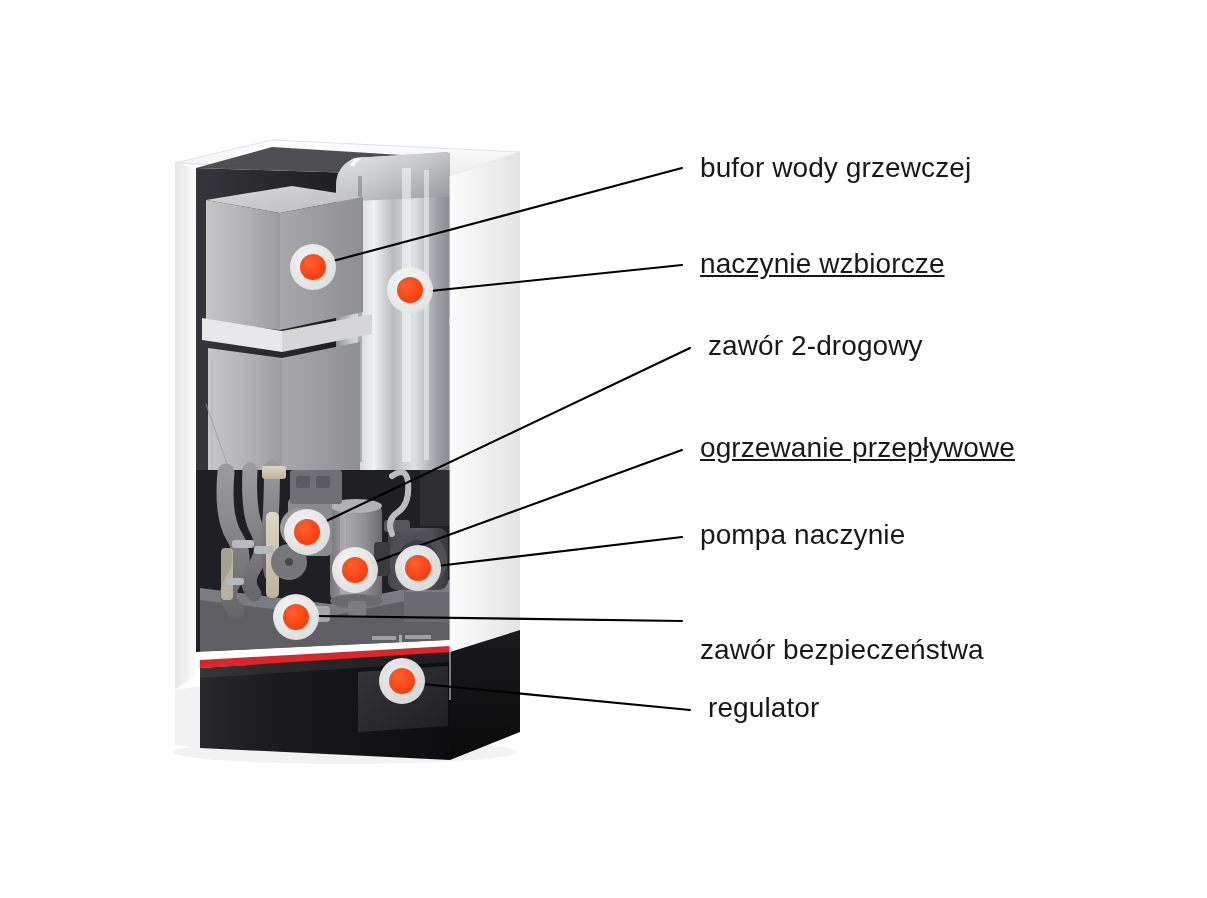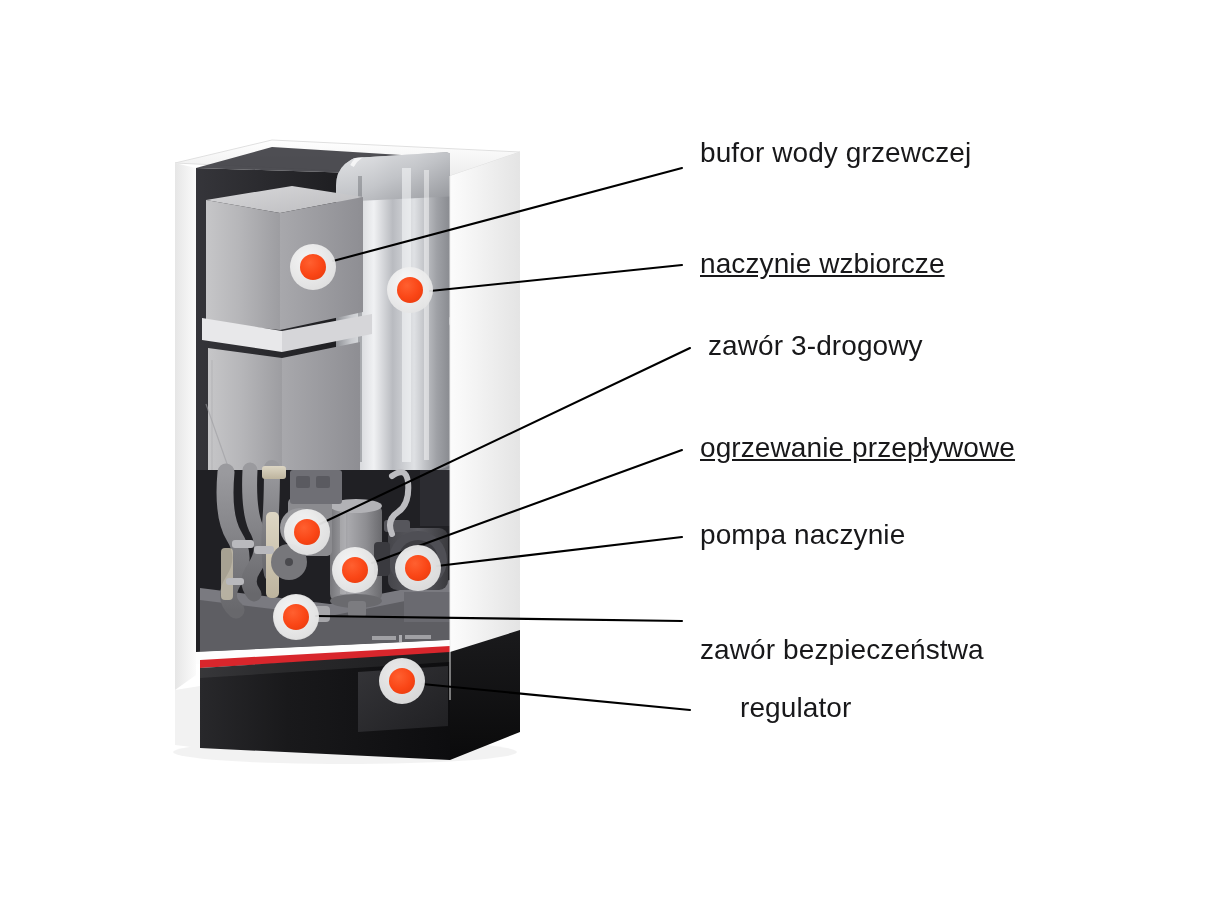--- a/index.html
+++ b/index.html
@@ -303,22 +303,22 @@
           <circle cx="296" cy="617" r="13" fill="url(#gDot)"></circle>
         </g>
         <g>
           <circle cx="402" cy="681" r="23" fill="url(#gRing)" opacity=".93"></circle>
           <circle cx="402" cy="681" r="13" fill="url(#gDot)"></circle>
         </g>
       </g>
   </svg>
 
   <div id="labels">
-      <div class="label" style="left: 700px; top: 137px;">bufor wody grzewczej</div>
+      <div class="label" style="left: 700px; top: 152px;">bufor wody grzewczej</div>
       <div class="label" style="left: 700px; top: 248px; text-decoration: underline;">naczynie wzbiorcze</div>
-      <div class="label" style="left: 708px; top: 330px;">zawór 3-drogowy</div>
+      <div class="label" style="left: 708px; top: 330px;">zawór 2-drogowy</div>
       <div class="label" style="left: 700px; top: 432px; text-decoration: underline;">ogrzewanie przepływowe</div>
       <div class="label" style="left: 700px; top: 519px;">pompa naczynie</div>
       <div class="label" style="left: 700px; top: 634px;">zawór bezpieczeństwa</div>
-      <div class="label" style="left: 708px; top: 692px; margin-left: 32px;">regulator</div>
+      <div class="label" style="left: 708px; top: 692px;">regulator</div>
     </div>
 
 </div>
 
 </body></html>

